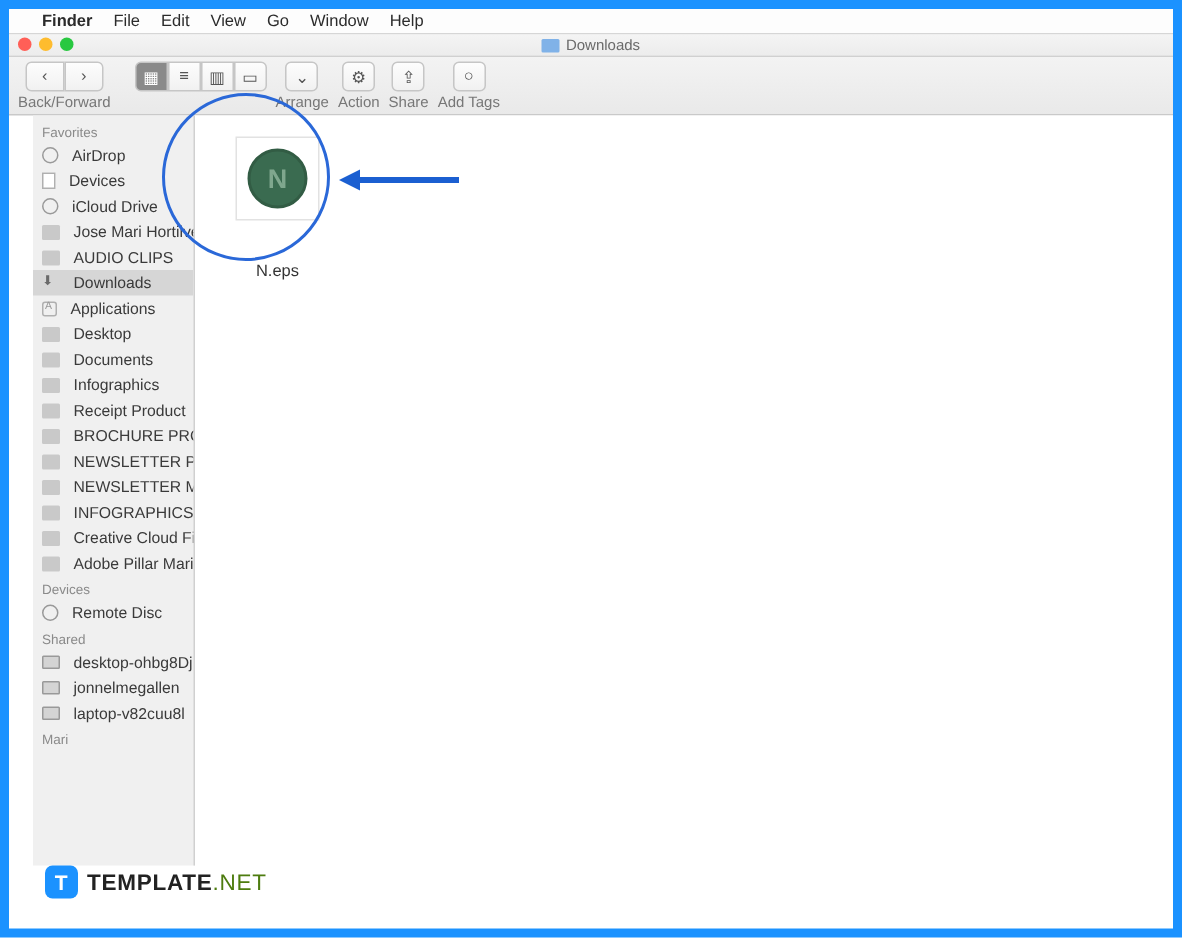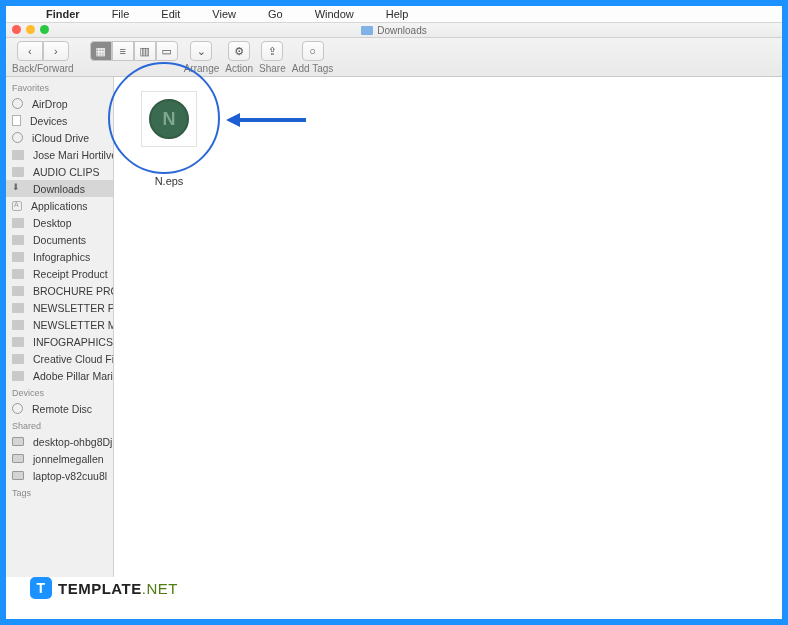--- a/index.html
+++ b/index.html
@@ -18,21 +18,21 @@
     background: #fff;
   }
   
   .menubar {
     height: 17px;
     background: #fdfdfd;
     border-bottom: 1px solid #d6d6d6;
     display: flex;
     align-items: center;
     padding-left: 8px;
-    gap: 32px;
+    gap: 14px;
     color: #2b2b2b;
     font-size: 11px;
   }
   .apple-logo { font-size: 12px; line-height: 1; }
   .menubar .app { font-weight: 600; }
   
   .titlebar {
     height: 15px;
     background: linear-gradient(#f4f4f4,#ececec);
     border-bottom: 1px solid #d0d0d0;
@@ -82,20 +82,21 @@
     display: flex;
     height: calc(100% - 17px - 15px - 39px - 32px - 10px);
     position: relative;
   }
   .sidebar {
     width: 108px;
     background: #f0f0f0;
     border-right: 1px solid #d0d0d0;
     overflow: hidden;
     padding-top: 2px;
+    margin-left: 16px;
   }
   .sb-section { font-size: 9px; color:#8a8a8a; padding: 4px 6px 2px 6px; }
   .sb-item {
     display: flex; align-items: center;
     padding: 2.5px 4px 2.5px 6px;
     gap: 9px;
     font-size: 10.5px;
     color: #3a3a3a;
     white-space: nowrap;
     overflow: hidden;
@@ -338,21 +339,21 @@
         </div>
       <div class="sb-item">
           <span class="sb-ico monitor"></span>
           <span>jonnelmegallen</span>
         </div>
       <div class="sb-item">
           <span class="sb-ico monitor"></span>
           <span>laptop-v82cuu8l</span>
         </div>
 
-      <div class="sb-section">Tags</div>
+      <div class="sb-section">Mari</div>
     </div>
 
     <div class="content">
       <div class="file-item">
         <div class="file-thumb">
           <div class="eps-circle">
               <span>N</span>
             </div>
         </div>
         <div class="file-name">N.eps</div>

